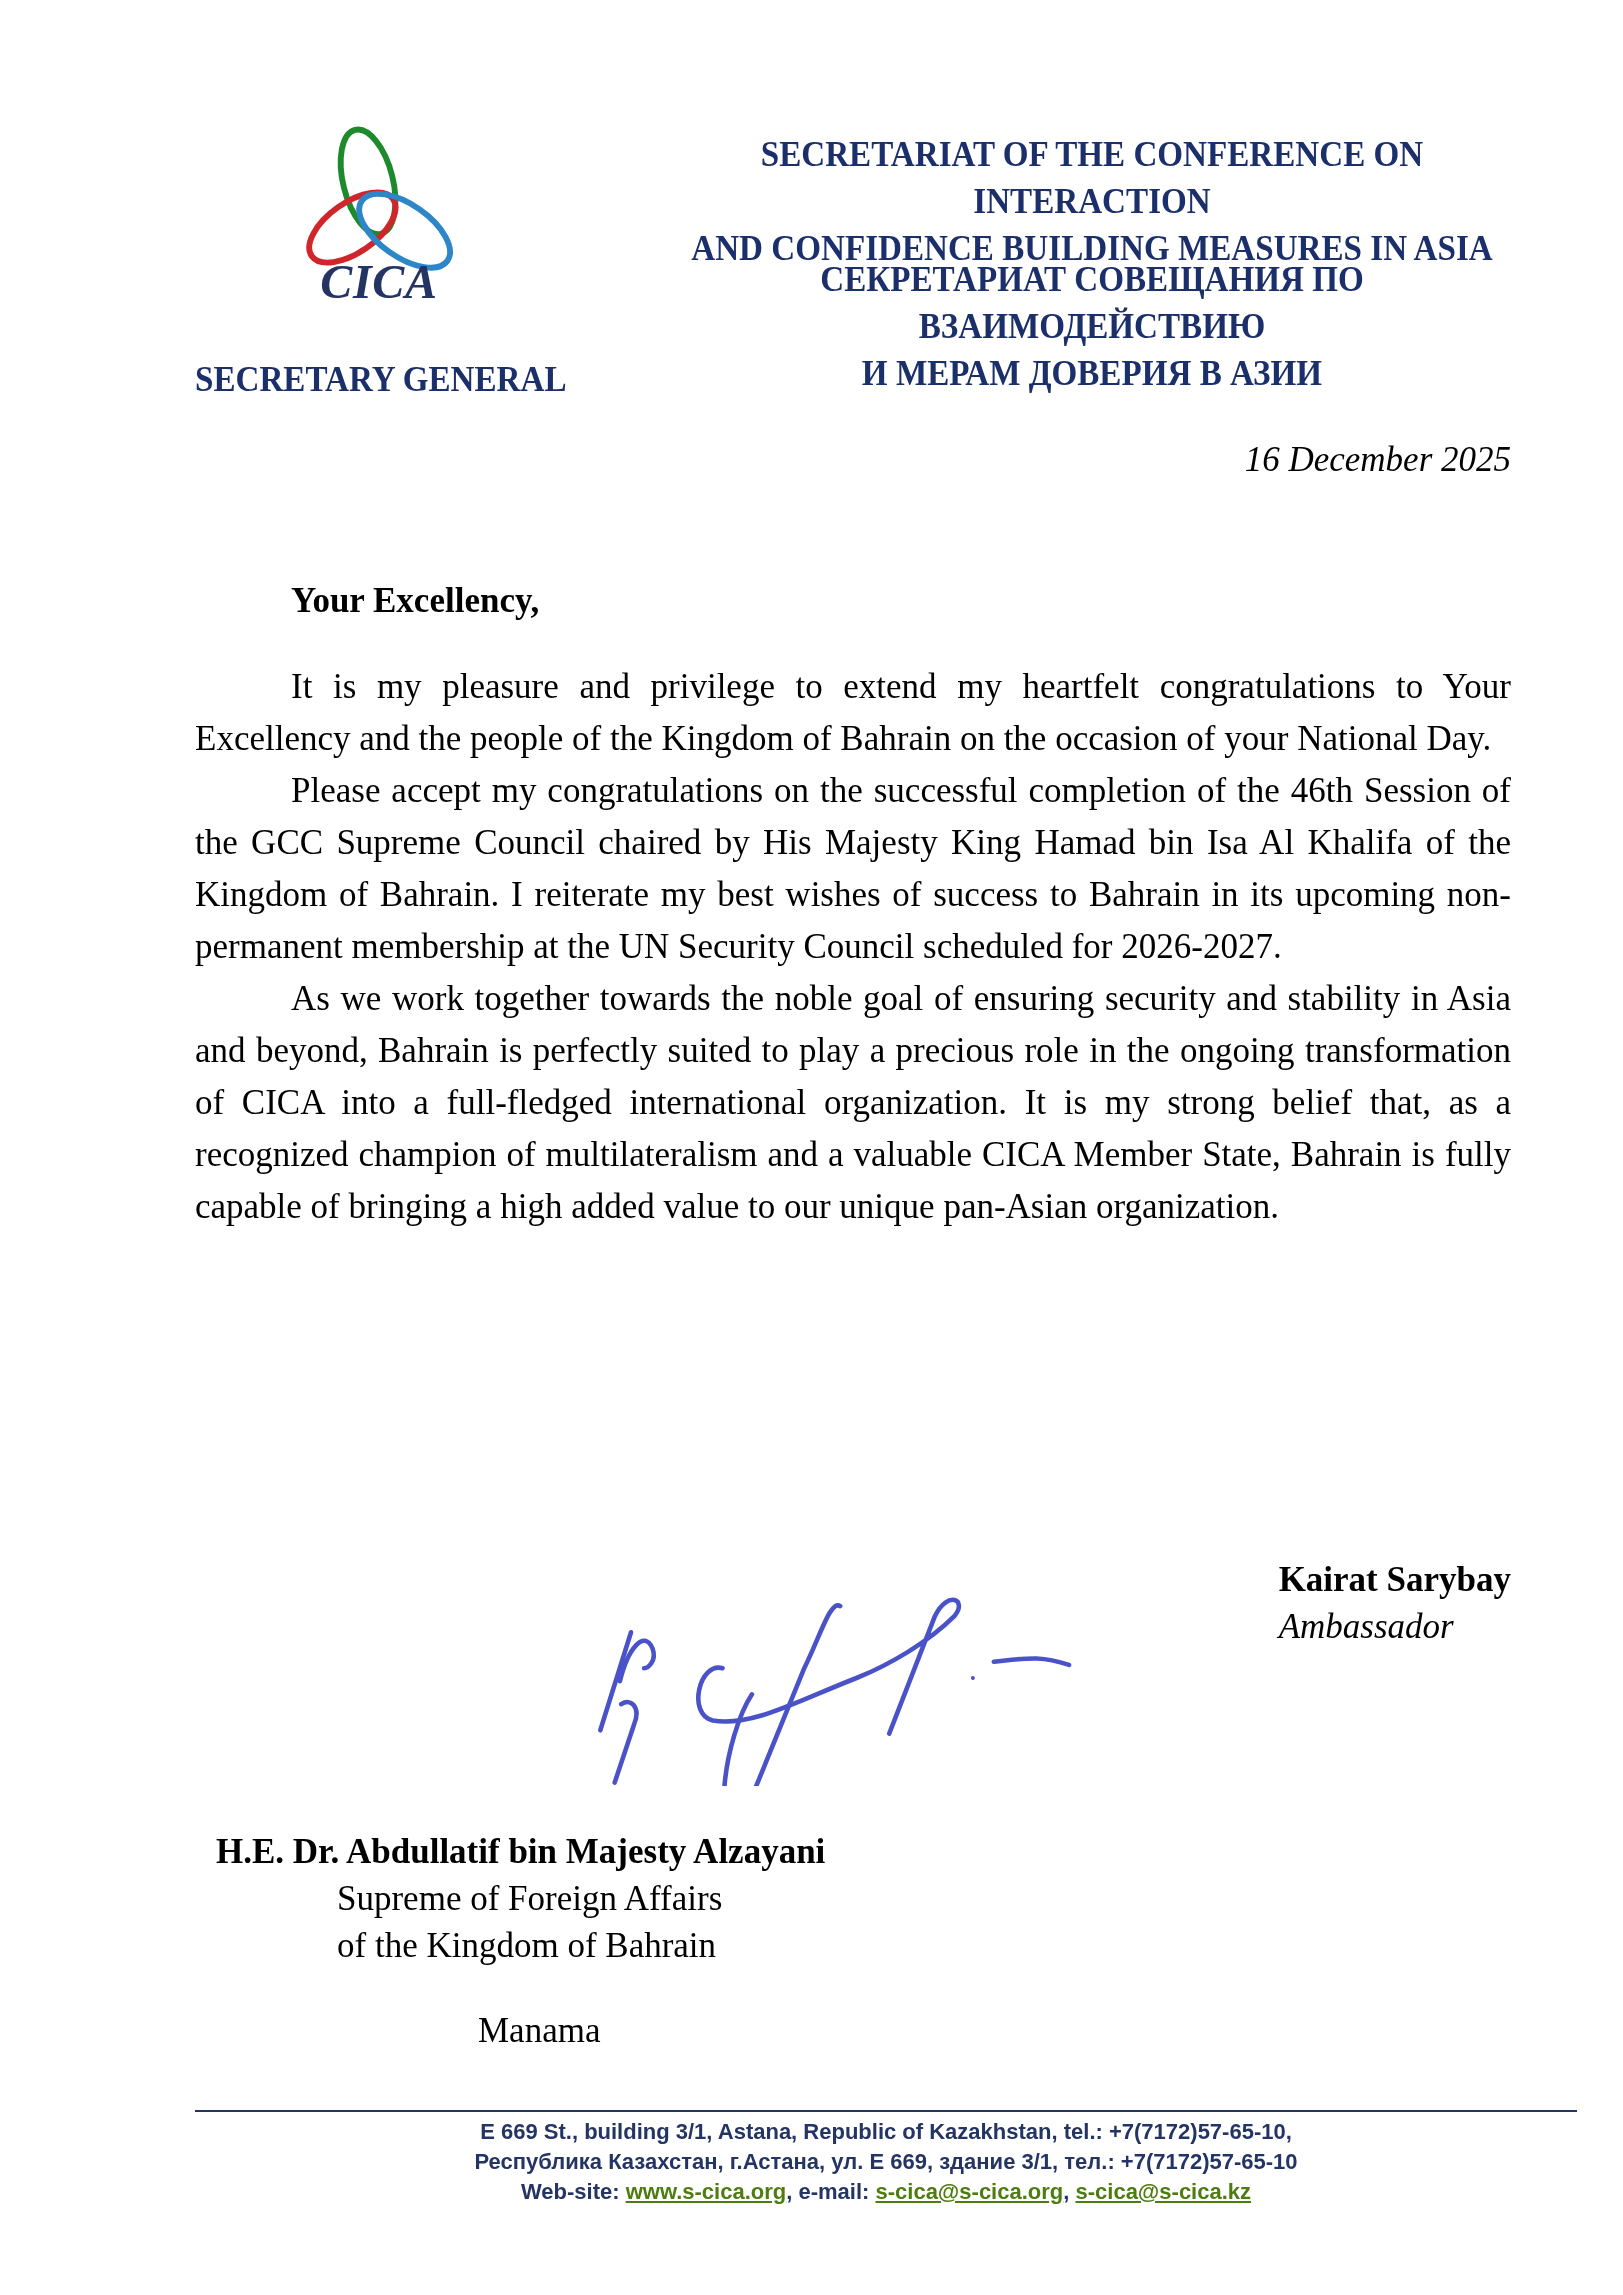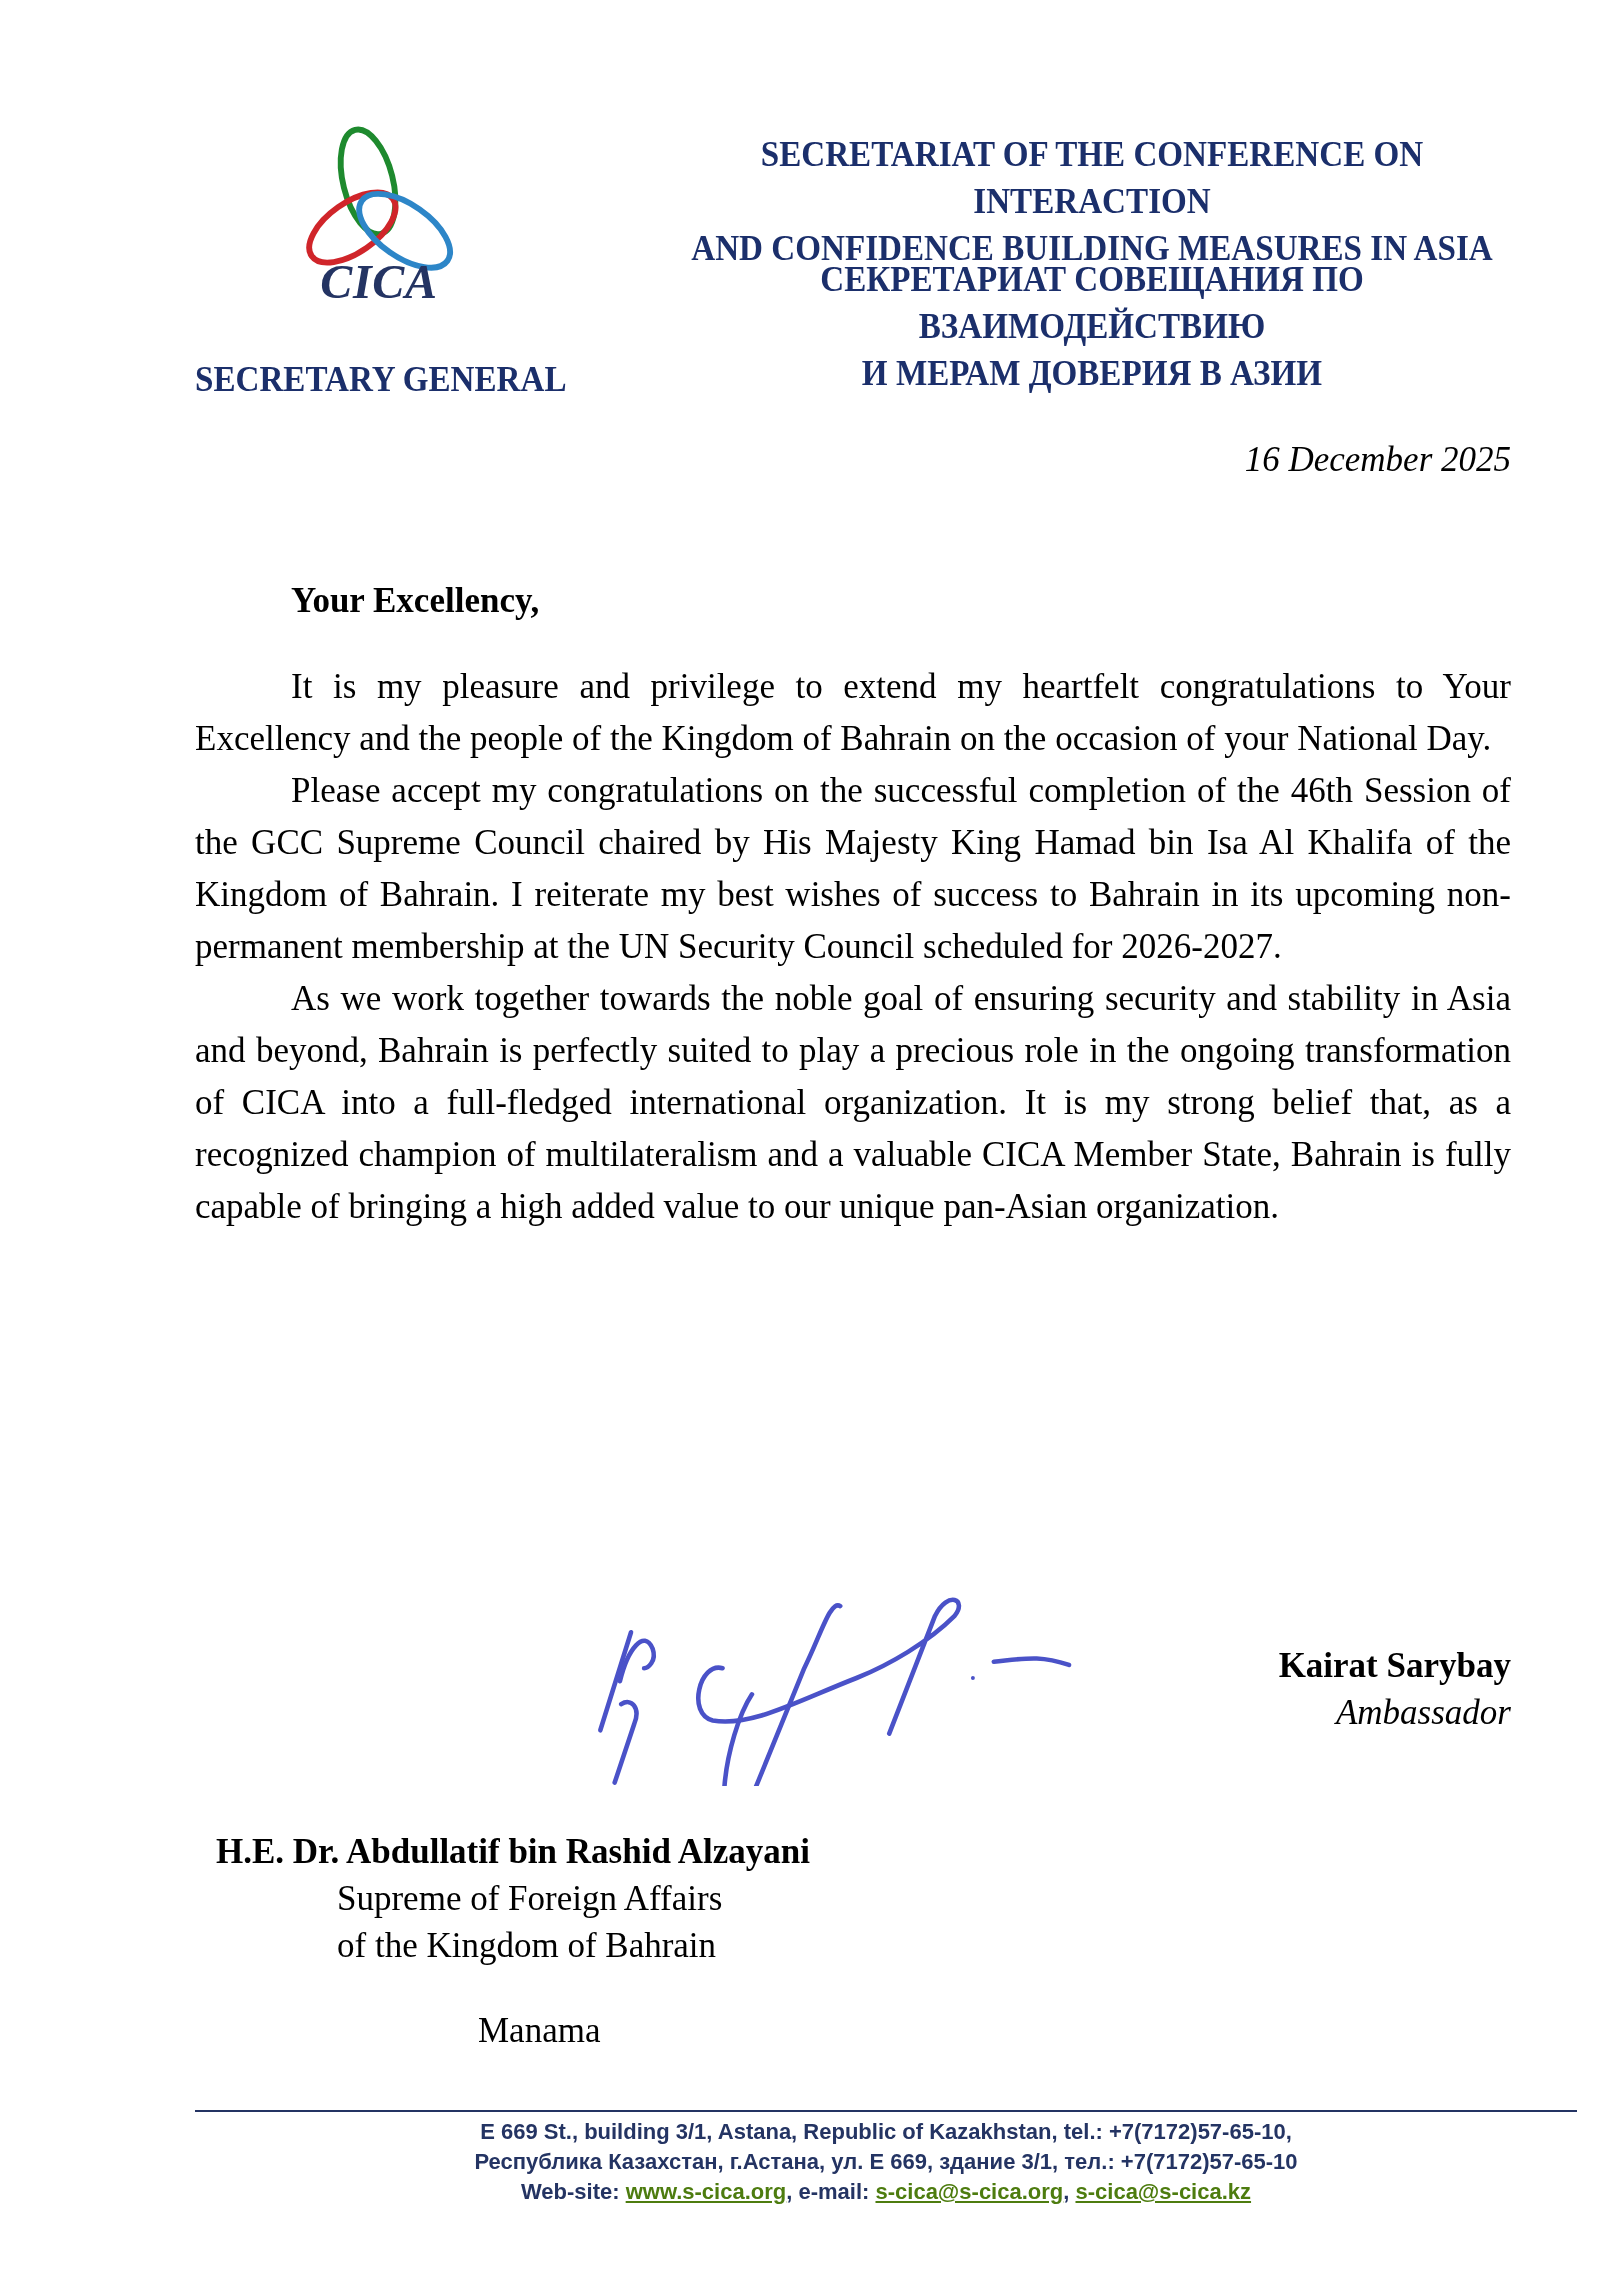--- a/index.html
+++ b/index.html
@@ -9,21 +9,21 @@
   .logo-text{left:307px;top:254px;width:144px;text-align:center;font-style:italic;font-weight:bold;font-size:48px;color:#243463;letter-spacing:0.7px;}
   .hdr{left:608px;width:968px;text-align:center;font-family:"Liberation Serif",serif;font-weight:bold;font-size:36px;line-height:47px;color:#1b2f6b;transform:scaleX(0.92);transform-origin:center;}
   .hdr-en{top:131px;}
   .hdr-ru{top:256px;}
   .sg{left:195px;top:358px;font-weight:bold;font-size:36px;color:#1b2f6b;transform:scaleX(0.92);transform-origin:left;}
   .date{right:112px;top:440px;font-style:italic;font-size:35px;}
   .salute{left:291px;top:581px;font-weight:bold;font-size:35px;}
   .body{left:195px;top:661px;width:1316px;font-size:35px;line-height:52px;text-align:justify;}
   .body p{margin:0;text-indent:96px;}
   .sig{left:582px;top:1570px;width:621px;height:216px;}
-  .signer{right:112px;top:1642px;text-align:right;}
+  .signer{right:112px;top:1556px;}
   .signer-name{font-weight:bold;font-size:35px;line-height:47px;}
   .signer-title{font-style:italic;font-size:35px;line-height:47px;}
   .addr{left:216px;top:1828px;font-size:35px;line-height:47px;}
   .addr-name{font-weight:bold;}
   .addr-line{padding-left:121px;}
   .addr-city{padding-left:262px;margin-top:38px;}
   .rule{left:195px;top:2110px;width:1382px;height:0;border-top:2.6px solid #243463;}
   .footer{left:195px;top:2117px;width:1382px;text-align:center;font-family:"Liberation Sans","DejaVu Sans",sans-serif;font-weight:bold;font-size:22px;line-height:30px;color:#243463;}
   .footer a{color:#4d7c0f;text-decoration:underline;}
 </style>
@@ -65,21 +65,21 @@
   <path d="M630 140 C680 135 700 130 745 145"></path>
   <circle cx="598" cy="165" r="3" fill="#4a52c8" stroke="none"></circle>
 </svg>
 
 <div class="abs signer">
   <div class="signer-name">Kairat Sarybay</div>
   <div class="signer-title">Ambassador</div>
 </div>
 
 <div class="abs addr">
-  <div class="addr-name">H.E. Dr. Abdullatif bin Rashid Alzayani</div>
+  <div class="addr-name">H.E. Dr. Abdullatif bin Majesty Alzayani</div>
   <div class="addr-line">Supreme of Foreign Affairs</div>
   <div class="addr-line">of the Kingdom of Bahrain</div>
   <div class="addr-city">Manama</div>
 </div>
 
 <div class="abs rule"></div>
 <div class="abs footer">
   <div>E 669 St., building 3/1, Astana, Republic of Kazakhstan, tel.: +7(7172)57-65-10,</div>
   <div>Республика Казахстан, г.Астана, ул. Е 669, здание 3/1, тел.: +7(7172)57-65-10</div>
   <div><span>Web-site: </span><a>www.s-cica.org</a><span>, e-mail: </span><a>s-cica@s-cica.org</a><span>, </span><a>s-cica@s-cica.kz</a></div>

